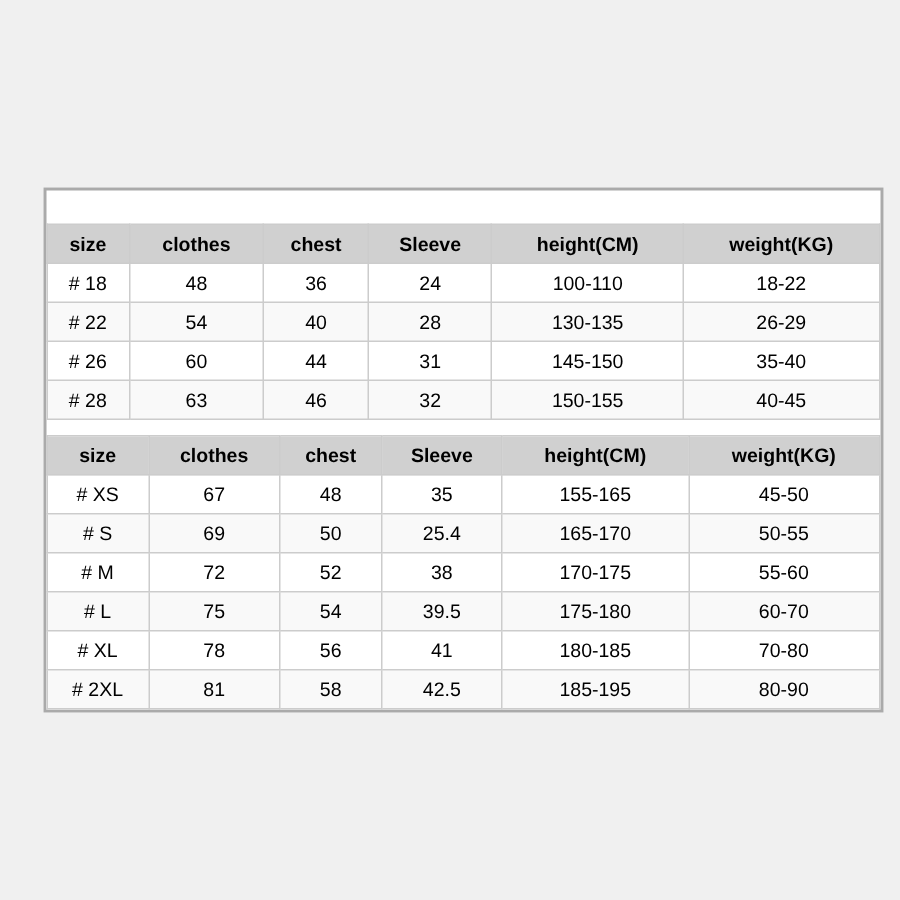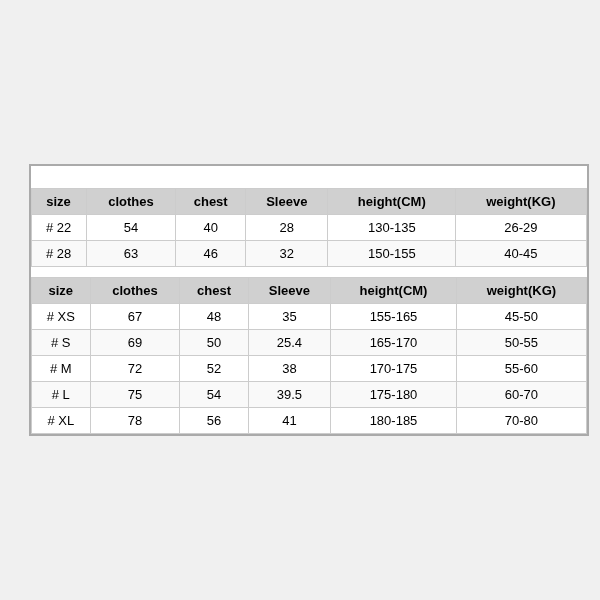--- a/index.html
+++ b/index.html
@@ -61,26 +61,42 @@
           <th>size</th>
           <th>clothes</th>
           <th>chest</th>
           <th>Sleeve</th>
           <th>height(CM)</th>
           <th>weight(KG)</th>
         </tr>
     </thead>
     <tbody id="tbody1">
         <tr>
+          <td># 18</td>
+          <td>48</td>
+          <td>36</td>
+          <td>24</td>
+          <td>100-110</td>
+          <td>18-22</td>
+        </tr>
+        <tr>
           <td># 22</td>
           <td>54</td>
           <td>40</td>
           <td>28</td>
           <td>130-135</td>
           <td>26-29</td>
+        </tr>
+        <tr>
+          <td># 26</td>
+          <td>60</td>
+          <td>44</td>
+          <td>31</td>
+          <td>145-150</td>
+          <td>35-40</td>
         </tr>
         <tr>
           <td># 28</td>
           <td>63</td>
           <td>46</td>
           <td>32</td>
           <td>150-155</td>
           <td>40-45</td>
         </tr>
       </tbody>
@@ -133,15 +149,23 @@
           <td>60-70</td>
         </tr>
         <tr>
           <td># XL</td>
           <td>78</td>
           <td>56</td>
           <td>41</td>
           <td>180-185</td>
           <td>70-80</td>
         </tr>
+        <tr>
+          <td># 2XL</td>
+          <td>81</td>
+          <td>58</td>
+          <td>42.5</td>
+          <td>185-195</td>
+          <td>80-90</td>
+        </tr>
       </tbody>
   </table>
 </div>
 
 </body></html>

